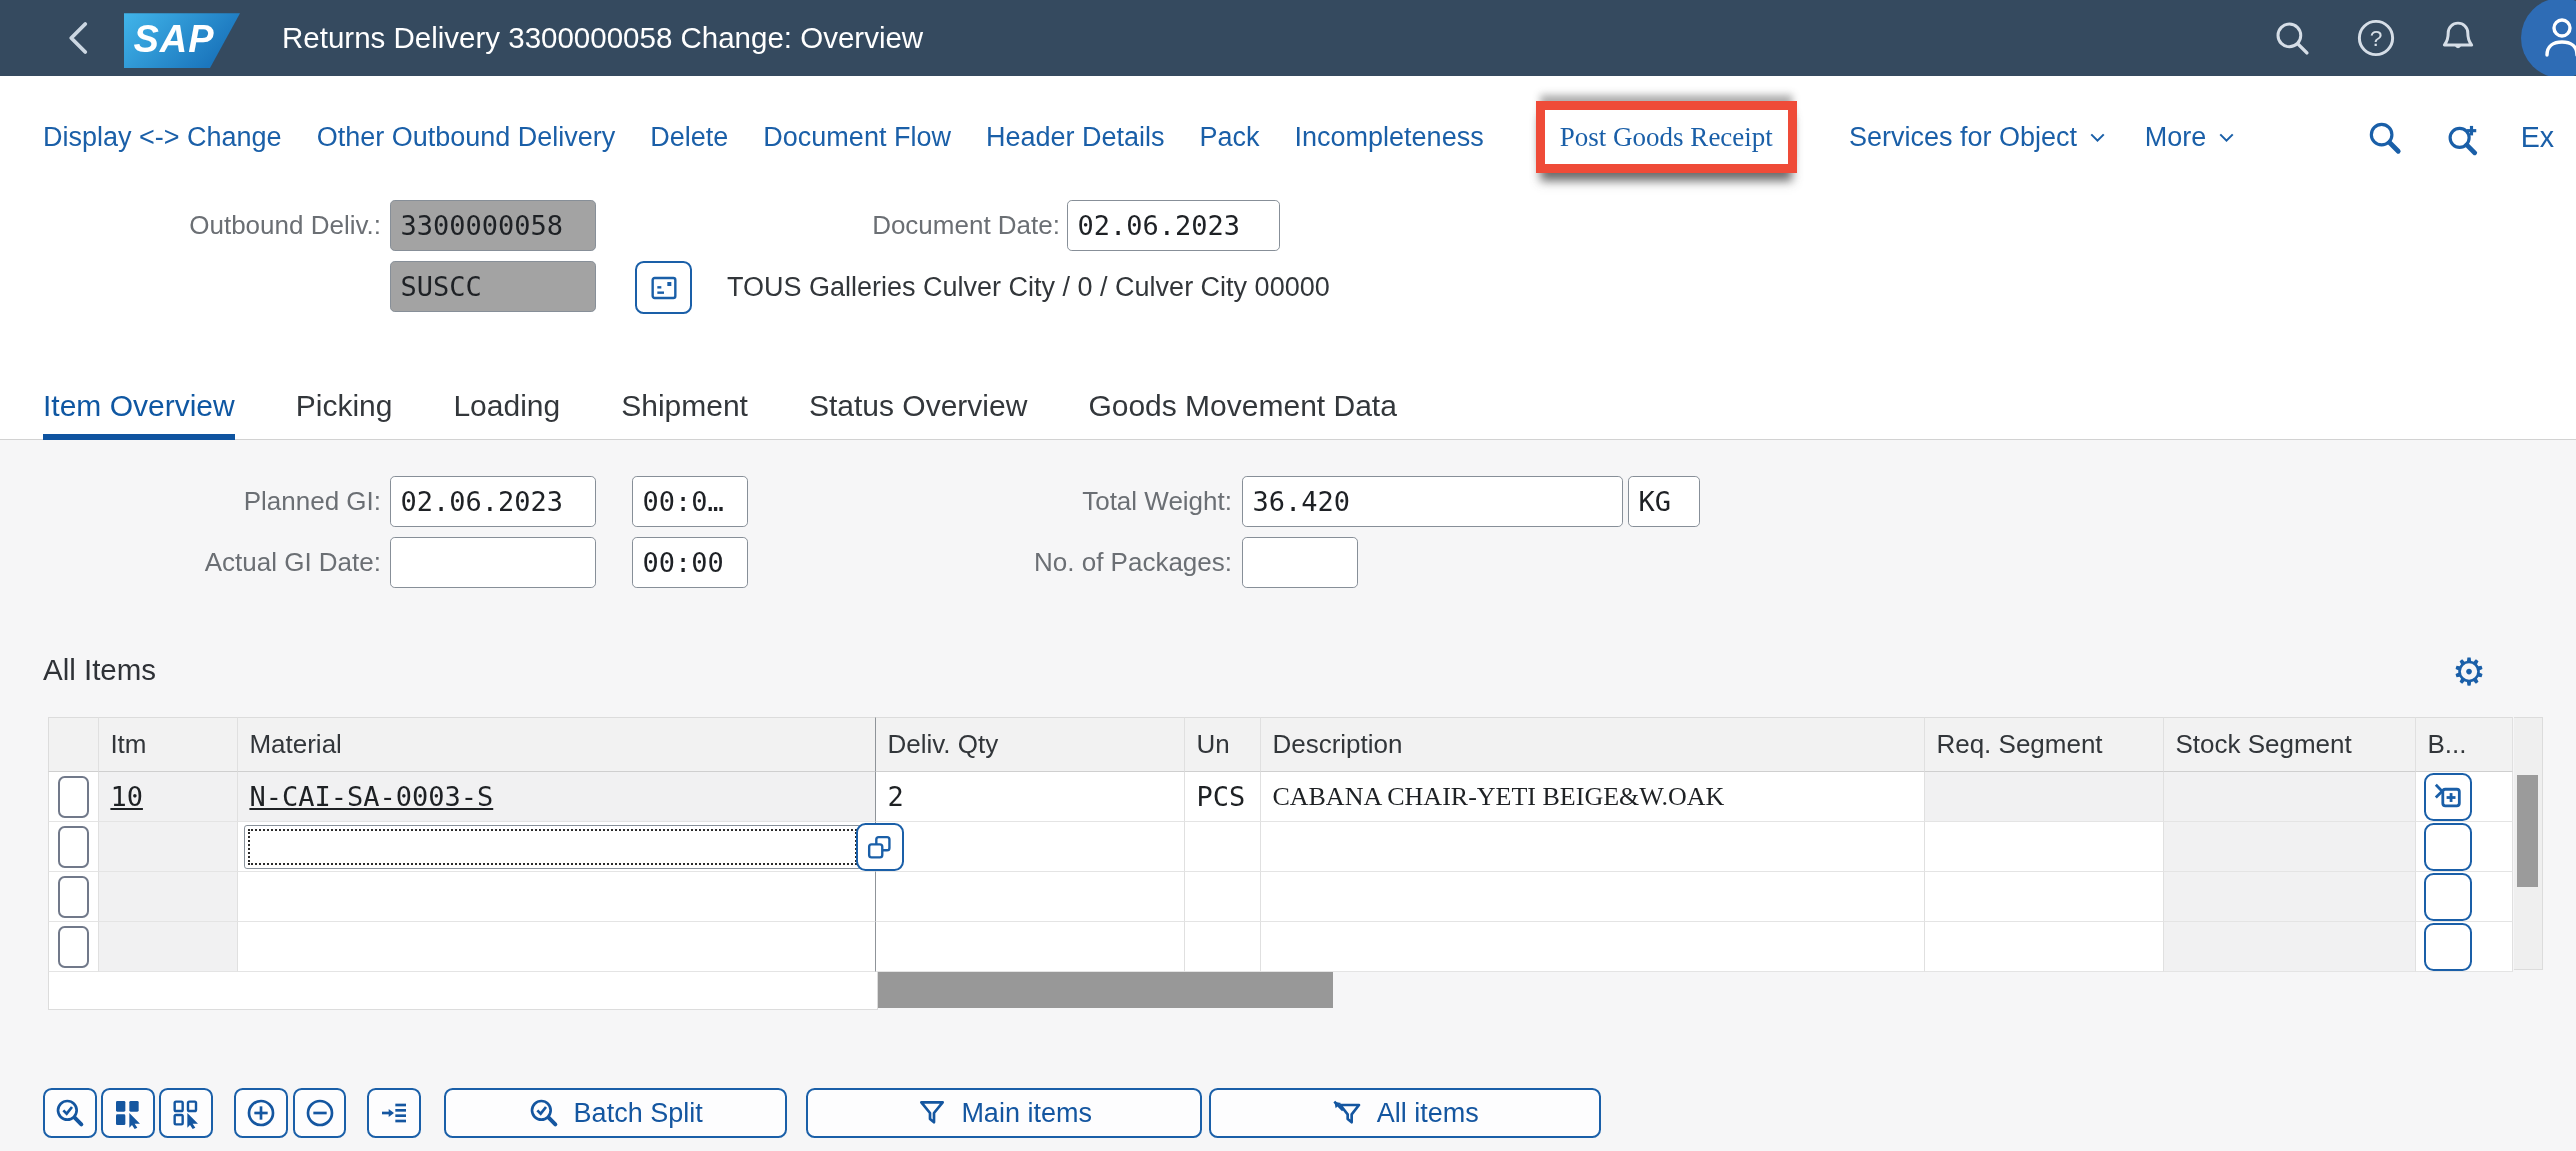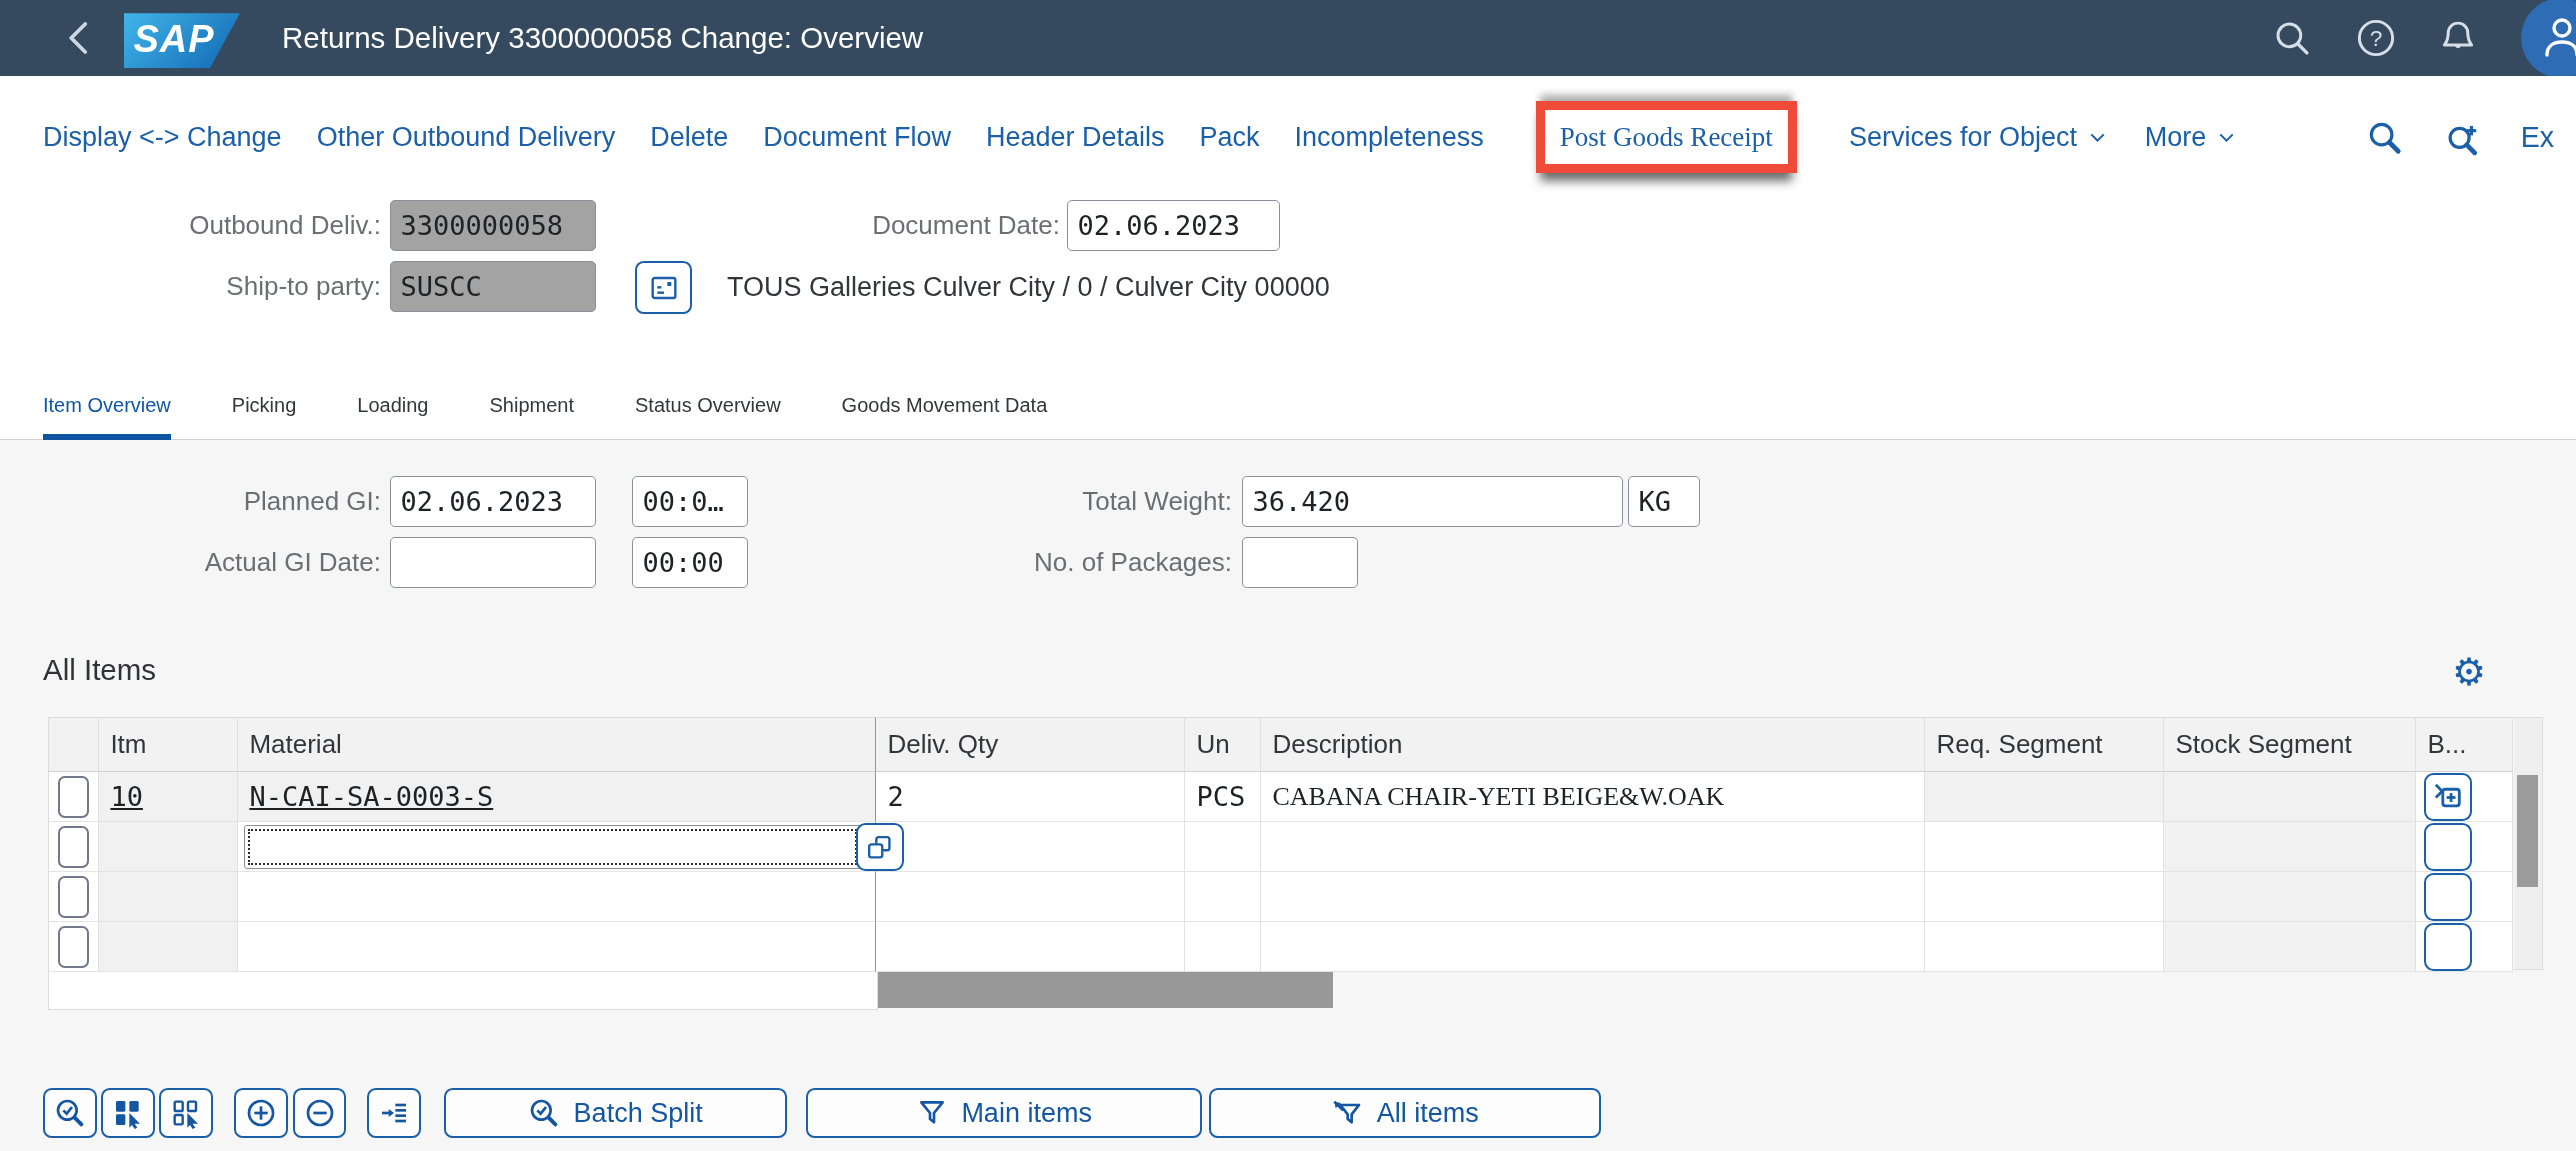--- a/index.html
+++ b/index.html
@@ -36,21 +36,21 @@
   .sapin { position:absolute; height:51px; border:1.9px solid #878f98; border-radius:4.8px; background:#fff;
            font-family:"DejaVu Sans Mono", monospace; font-size:27px; color:#1e2125; padding:0 9.5px; }
   .sapin.ro { background:#a3a3a3; }
   .addr-btn { position:absolute; width:57px; height:53px; border:2.9px solid #1a5fa8; border-radius:8.6px;
               background:#fff; cursor:pointer; display:flex; align-items:center; justify-content:center; }
   .addr-text { position:absolute; left:727px; color:#32363a; font-size:27px; line-height:53px; white-space:nowrap; }
 
   
   .tabstrip { position:absolute; left:0; top:371px; width:2576px; height:69px; background:#fff;
               border-bottom:1.9px solid #d2d2d2; display:flex; align-items:center; gap:61px; padding-left:43px;}
-  .tab { font-size:20px; color:#33373b; white-space:nowrap; cursor:pointer; position:relative; height:69px; line-height:69px;}
+  .tab { font-size:30px; color:#33373b; white-space:nowrap; cursor:pointer; position:relative; height:69px; line-height:69px;}
   .tab.active { color:#0f57a2; }
   .tab-underline { position:absolute; left:0; bottom:-1.9px; width:100%; height:7.6px; background:#0f54a0; }
 
   
   .graybg { position:absolute; left:0; top:440px; width:2576px; height:712px; background:#f6f6f7; }
 
   .sec-title { position:absolute; left:43px; top:213px; font-size:29.5px; color:#2f3237; }
   .gear { position:absolute; left:2452px; top:213px; font-size:38px; color:#1a5fa8; cursor:pointer; line-height:1;}
 
   
@@ -163,21 +163,20 @@
     <span class="ab-exit">Ex</span>
   </div>
 </div>
 
 <div class="formarea">
   <div class="lbl" style="left:38px; top:1.9px;">Outbound Deliv.:</div>
   <input class="sapin ro" style="left: 390px; top: 1.9px; width: 206px;" readonly="" value="3300000058">
   <div class="lbl" style="left:717px; top:1.9px;">Document Date:</div>
   <input class="sapin" style="left: 1067px; top: 1.9px; width: 213px;" value="02.06.2023">
 
-  <div class="lbl" style="left:38px; top:63px;">Ship-to party:</div>
   <input class="sapin ro" style="left: 390px; top: 63px; width: 206px;" readonly="" value="SUSCC">
   <div class="addr-btn" style="left:635px; top:63px;">
     <svg viewBox="0 0 24 24" width="32" height="32">
         <rect x="3.5" y="4.5" width="17" height="15" rx="1.5" fill="none" stroke="#1a5fa8" stroke-width="1.8"></rect>
         <rect x="14.5" y="7.5" width="3" height="3" fill="#1a5fa8"></rect>
         <line x1="7" y1="15.5" x2="12" y2="15.5" stroke="#1a5fa8" stroke-width="1.8"></line>
         <line x1="7" y1="11.5" x2="10" y2="11.5" stroke="#1a5fa8" stroke-width="1.8"></line>
       </svg>
   </div>
   <div class="addr-text" style="top:63px;">TOUS Galleries Culver City / 0 / Culver City 00000</div>

